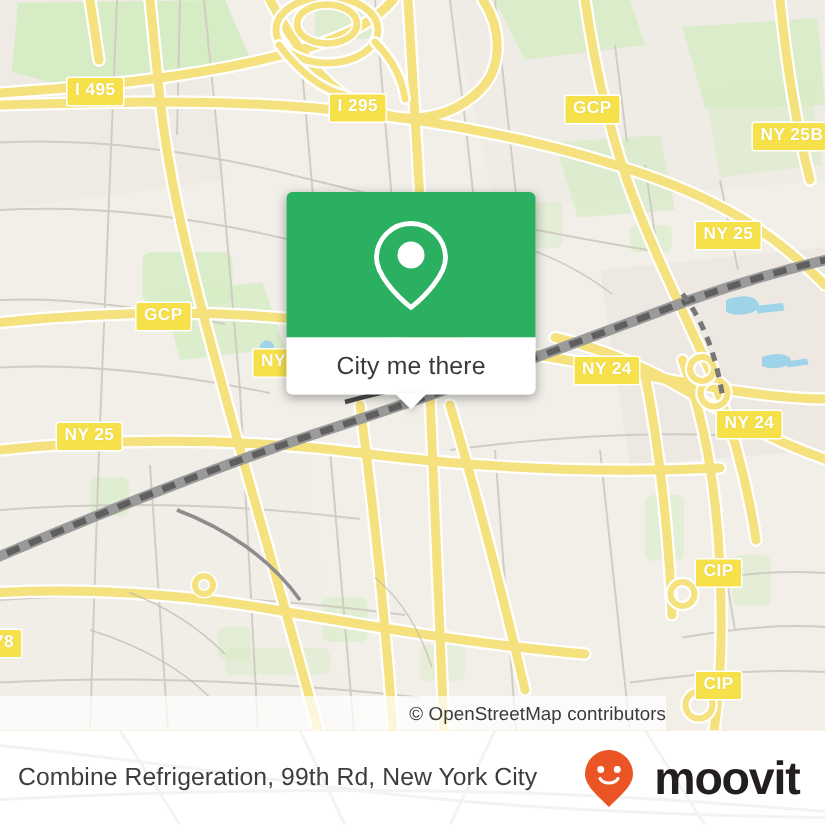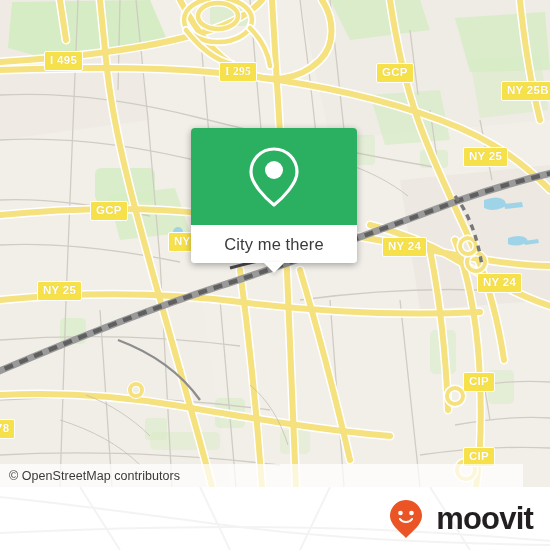--- a/index.html
+++ b/index.html
@@ -40,23 +40,23 @@
     white-space: nowrap;
     letter-spacing: 0.3px;
     text-shadow: 0 0 1px rgba(170,150,30,0.35);
     font-family: "Liberation Sans", sans-serif;
   }
 
   
   #attribution-bar {
     position: absolute;
     left: 0; bottom: 0;
-    width: 523px; height: 23px;
+    width: 444px; height: 23px;
     background: rgba(255,255,255,0.72);
-    display: flex; align-items: center;
+    display: flex; align-items: center; justify-content: flex-end;
   }
   #attribution-text {
     font-size: 12.5px;
     color: #3a3a3a;
     padding-left: 9px;
     letter-spacing: 0.05px;
   }
 
   
   #callout-card {
@@ -283,21 +283,21 @@
 
       <g stroke="#bdb9b0" stroke-width="1" fill="none" opacity="0.7">
         <path d="M250,385 C268,400 280,420 288,445"></path>
         <path d="M60,420 C92,430 120,445 140,465"></path>
         <path d="M350,165 C370,172 390,182 408,196"></path>
         <path d="M86,395 C110,404 132,418 150,436"></path>
       </g>
     </svg>
 
     <div class="shield" style="left:44px;  top:51px;">I 495</div>
-    <div class="shield" style="left:219px; top:62px;font-family:Liberation Serif, serif;">I 295</div>
+    <div class="shield" style="left:219px; top:62px;">I 295</div>
     <div class="shield" style="left:376px; top:63px;">GCP</div>
     <div class="shield" style="left:501px; top:81px;">NY 25B</div>
     <div class="shield" style="left:463px; top:147px;">NY 25</div>
     <div class="shield" style="left:90px;  top:201px;">GCP</div>
     <div class="shield" style="left:382px; top:237px;">NY 24</div>
     <div class="shield" style="left:477px; top:273px;">NY 24</div>
     <div class="shield" style="left:37px;  top:281px;">NY 25</div>
     <div class="shield" style="left:463px; top:372px;">CIP</div>
     <div class="shield" style="left:463px; top:447px;">CIP</div>
     <div class="shield" style="left:-10px; top:419px;">78</div>
@@ -327,20 +327,21 @@
       <g stroke="#e8e8e8" stroke-width="2" fill="none">
         <path d="M0,10 C80,18 160,30 240,40 C320,50 420,56 550,58"></path>
         <path d="M80,0 L120,63"></path>
         <path d="M200,0 L230,63"></path>
         <path d="M330,0 L300,63"></path>
         <path d="M430,0 L470,63"></path>
         <path d="M0,46 C120,40 240,38 360,42 C440,45 500,50 550,54"></path>
       </g>
     </svg>
 
+    <span id="footer-title">Combine Refrigeration, 99th Rd, New York City</span>
 
     <div id="brand-logo">
       <svg width="34" height="40" viewBox="0 0 34 40">
         <path d="M17,1 C8.2,1 1,8.2 1,17 C1,25 10,32 17,39 C24,32 33,25 33,17 C33,8.2 25.8,1 17,1 Z" fill="#eb5424"></path>
         <circle cx="11.5" cy="14" r="2.3" fill="#ffffff"></circle>
         <circle cx="22.5" cy="14" r="2.3" fill="#ffffff"></circle>
         <path d="M11,20 C13.5,24 20.5,24 23,20" fill="none" stroke="#ffffff" stroke-width="2.1" stroke-linecap="round"></path>
       </svg>
       <span id="brand-name">moovit</span>
     </div>

